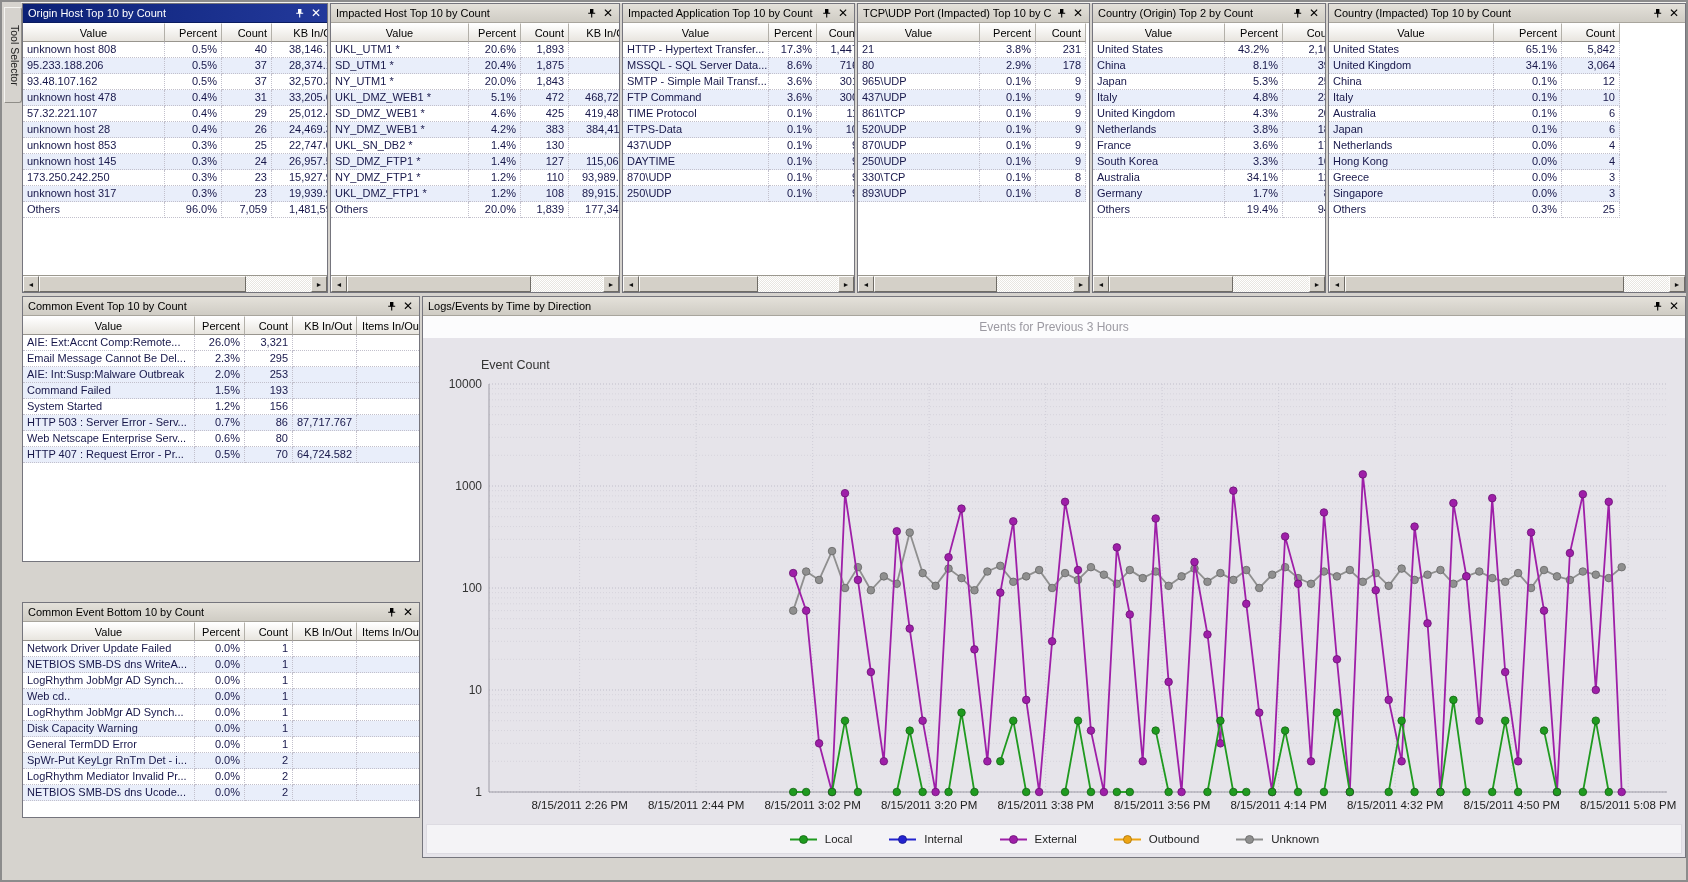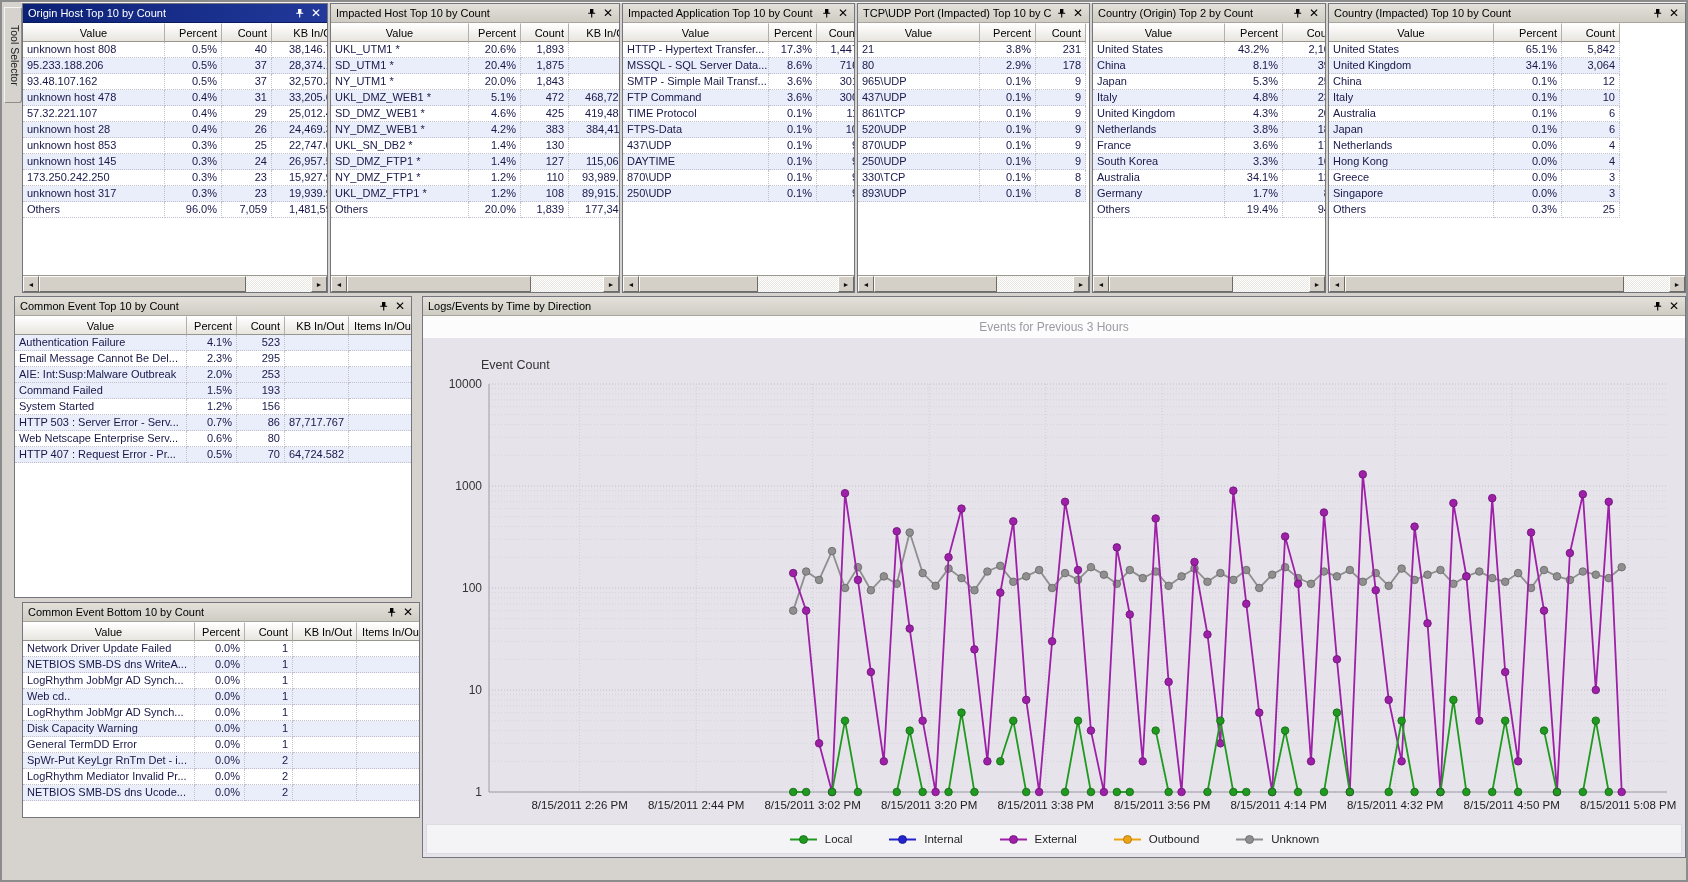--- a/index.html
+++ b/index.html
@@ -581,43 +581,43 @@
     </div>
   <div class="hscroll">
     <div class="sb-btn">◄</div>
     <div class="sb-track">
         <div class="sb-thumb" style="width:86%"></div>
       </div>
     <div class="sb-btn">►</div>
   </div>
 </div>
 
-<div class="panel" style="left:14px;top:296px;width:398px;height:302px">
+<div class="panel" style="left:22px;top:296px;width:398px;height:266px">
   <div class="titlebar">
     <span class="title">Common Event Top 10 by Count</span>
     <span class="tb-btn">
         <svg width="11" height="11" viewBox="0 0 11 11">
           <rect x="4" y="1" width="3.4" height="4.2" fill="currentColor"></rect>
           <path d="M5.7 5.2v4.3M2.2 5.2h7" stroke="currentColor" stroke-width="1.1" fill="none"></path>
         </svg>
       </span>
     <span class="tb-btn close">✕</span>
   </div>
   <div class="grid">
       <div class="grid-header">
         <div class="hcell" style="width: 172px;">Value</div>
         <div class="hcell num" style="width: 50px;">Percent</div>
         <div class="hcell num" style="width: 48px;">Count</div>
         <div class="hcell num" style="width: 64px;">KB In/Out</div>
         <div class="hcell num" style="width: 70px;">Items In/Out</div>
       </div>
-      <div class="row alt">
-        <div class="cell" style="width: 172px;">Authentication Failure</div>
-        <div class="cell num" style="width: 50px;">4.1%</div>
-        <div class="cell num" style="width: 48px;">523</div>
+      <div class="row">
+        <div class="cell" style="width: 172px;">AIE:  Ext:Accnt Comp:Remote...</div>
+        <div class="cell num" style="width: 50px;">26.0%</div>
+        <div class="cell num" style="width: 48px;">3,321</div>
         <div class="cell num" style="width: 64px;"></div>
         <div class="cell num" style="width: 70px;"></div>
       </div>
       <div class="row">
         <div class="cell" style="width: 172px;">Email Message Cannot Be Del...</div>
         <div class="cell num" style="width: 50px;">2.3%</div>
         <div class="cell num" style="width: 48px;">295</div>
         <div class="cell num" style="width: 64px;"></div>
         <div class="cell num" style="width: 70px;"></div>
       </div>

